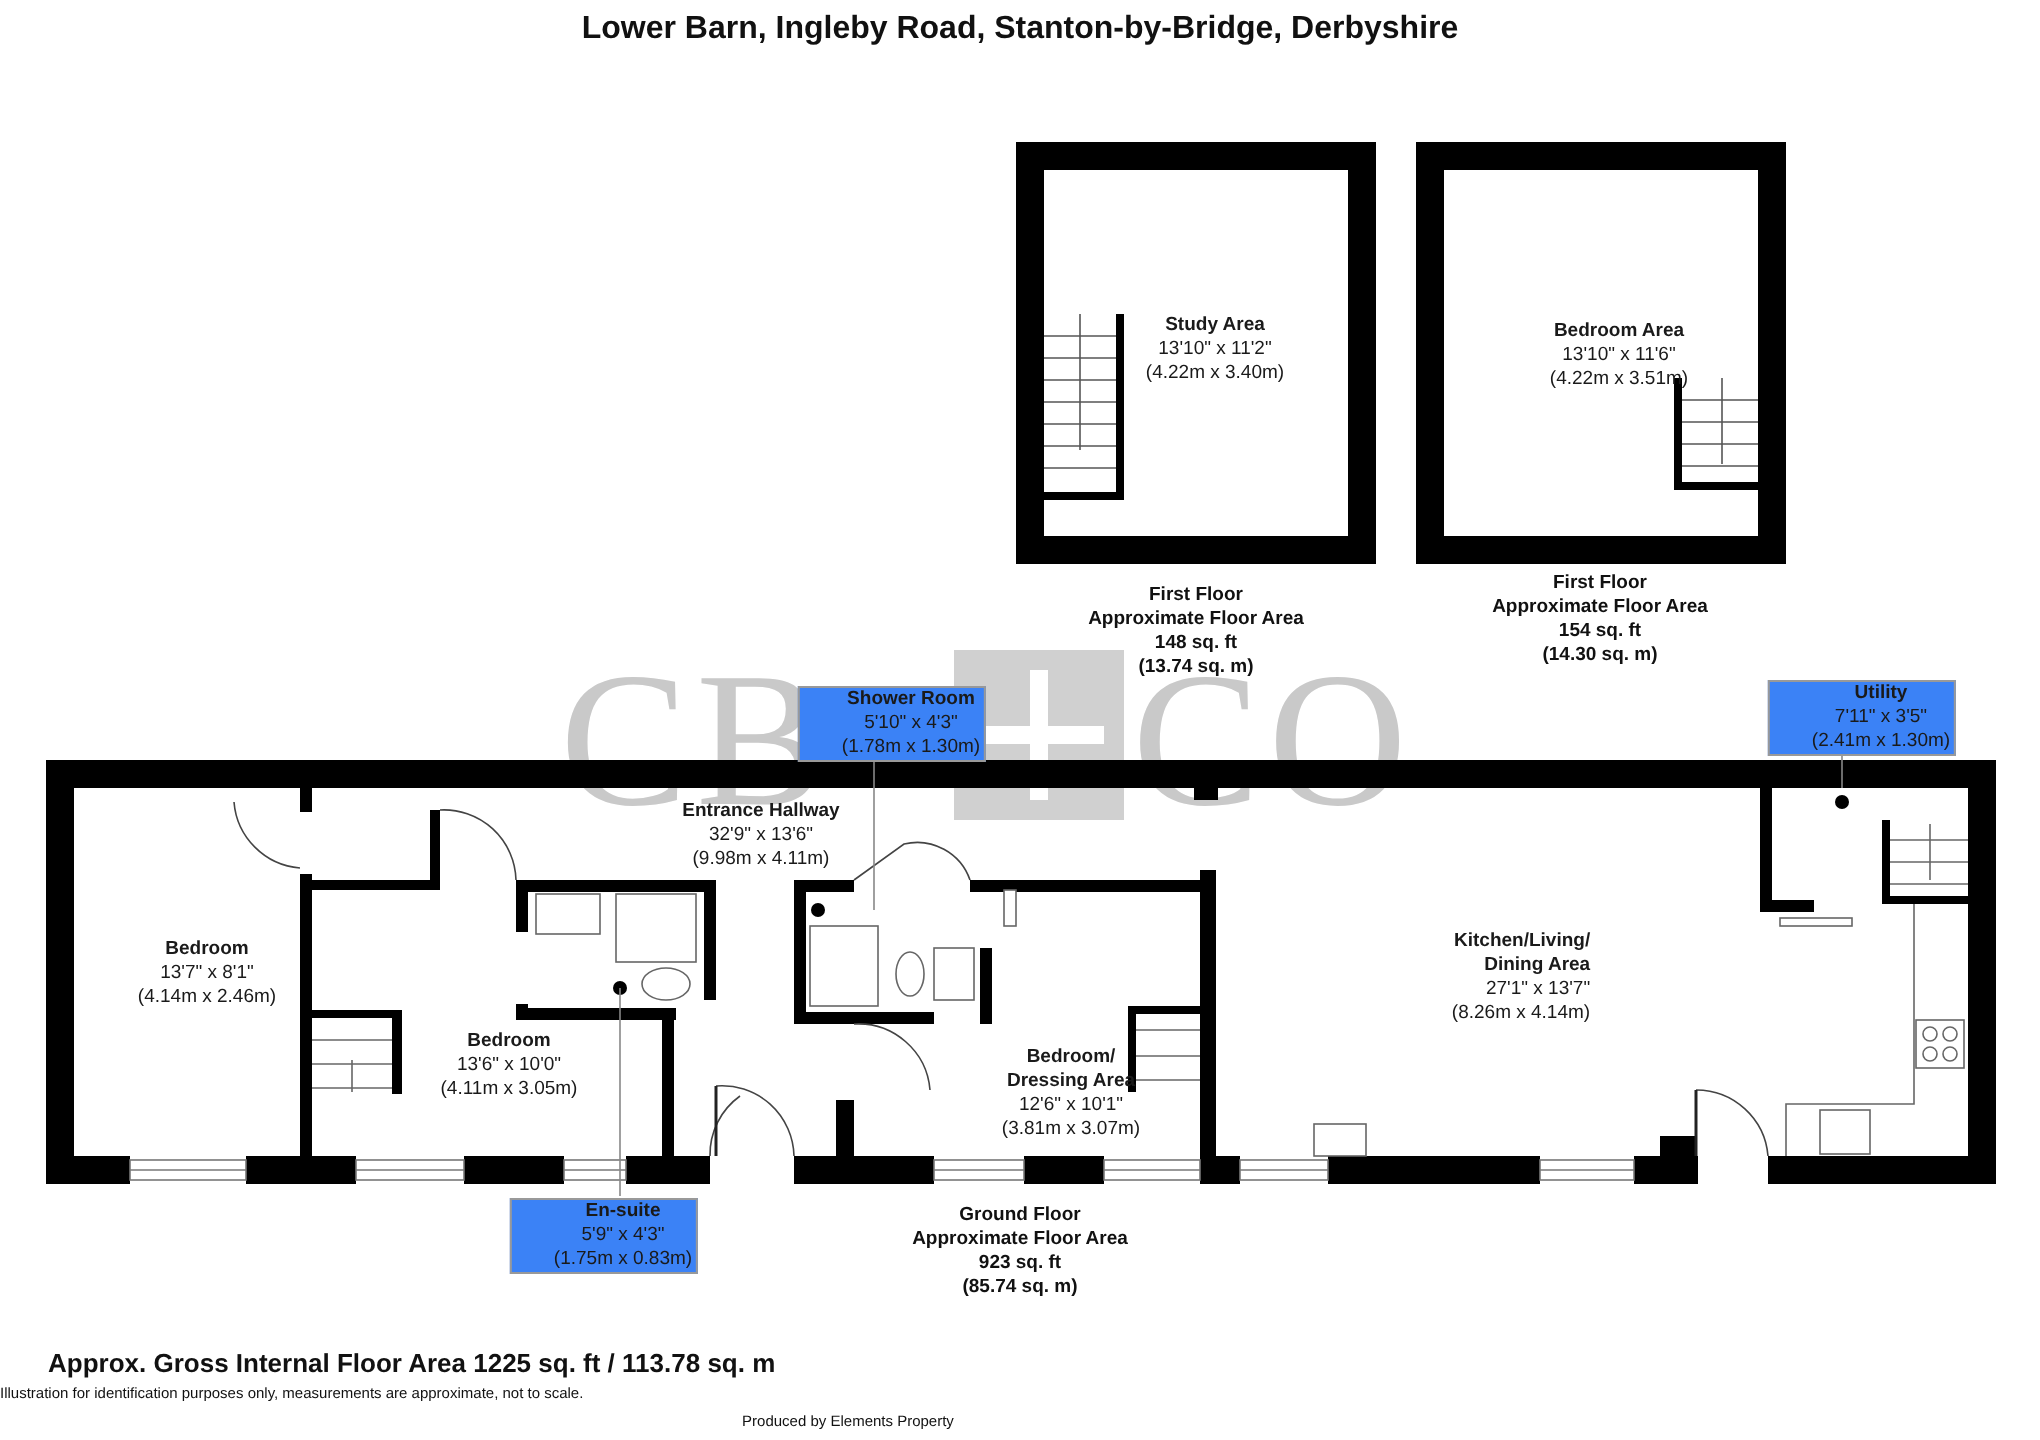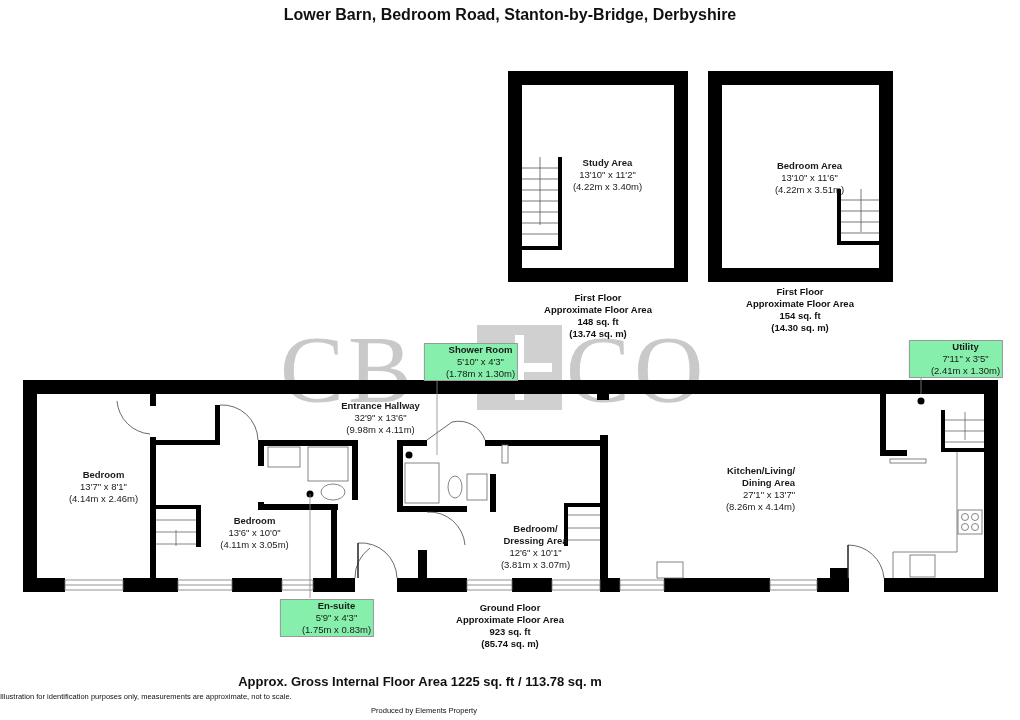--- a/index.html
+++ b/index.html
@@ -2,32 +2,32 @@
 <html><head>
 <meta charset="utf-8">
 <style>
   html,body{margin:0;padding:0;background:#ffffff;}
   body{width:1020px;height:720px;position:relative;overflow:hidden;font-family:"Liberation Sans",sans-serif;color:#111;}
   .title{position:absolute;left:0;top:6px;width:1020px;text-align:center;font-weight:bold;font-size:16px;}
   svg{position:absolute;left:0;top:0;}
   .lbl{position:absolute;text-align:center;font-size:9.5px;line-height:12px;color:#1a1a1a;white-space:nowrap;transform:translateX(-50%);}
   .lbl .nm{font-weight:bold;display:block;}
   .lbl span{display:block;padding-left:19px;}
-  .boxed{background:#86efac;border:1px solid #999;padding:0 2px;margin-left:25px;}
+  .boxed{background:#3b82f6;border:1px solid #999;padding:0 2px;}
   .area{position:absolute;text-align:center;font-size:9.5px;line-height:12px;font-weight:bold;transform:translateX(-50%);white-space:nowrap;}
   .area span{display:block;}
-  .gross{position:absolute;left:0;width:840px;top:674px;text-align:center;font-weight:bold;font-size:13px;}
+  .gross{position:absolute;left:0;width:840px;top:674px;font-weight:bold;font-size:13px;padding-left:24px;}
   .disc{position:absolute;left:0;width:1020px;top:692px;text-align:left;font-size:7.5px;}
   .prod{position:absolute;left:0;width:848px;top:706px;text-align:center;font-size:7.5px;}
   .wm{position:absolute;left:280px;top:322px;font-family:"Liberation Serif",serif;font-size:96px;color:#c9c9c9;letter-spacing:4px;line-height:1;}
 </style>
 </head>
 <body>
 
-<div class="title">Lower Barn, Bedroom Road, Stanton-by-Bridge, Derbyshire</div>
+<div class="title">Lower Barn, Ingleby Road, Stanton-by-Bridge, Derbyshire</div>
 
 <div class="wm">
   <span>CB</span><span style="display:inline-block;width:150px;"></span><span>CO</span>
 </div>
 
 <svg width="1020" height="720">
 
   <rect x="477" y="325" width="85" height="85" fill="#d0d0d0"></rect>
   <rect x="515" y="335" width="9" height="65" fill="#fff"></rect>
   <rect x="487" y="363" width="65" height="9" fill="#fff"></rect>

